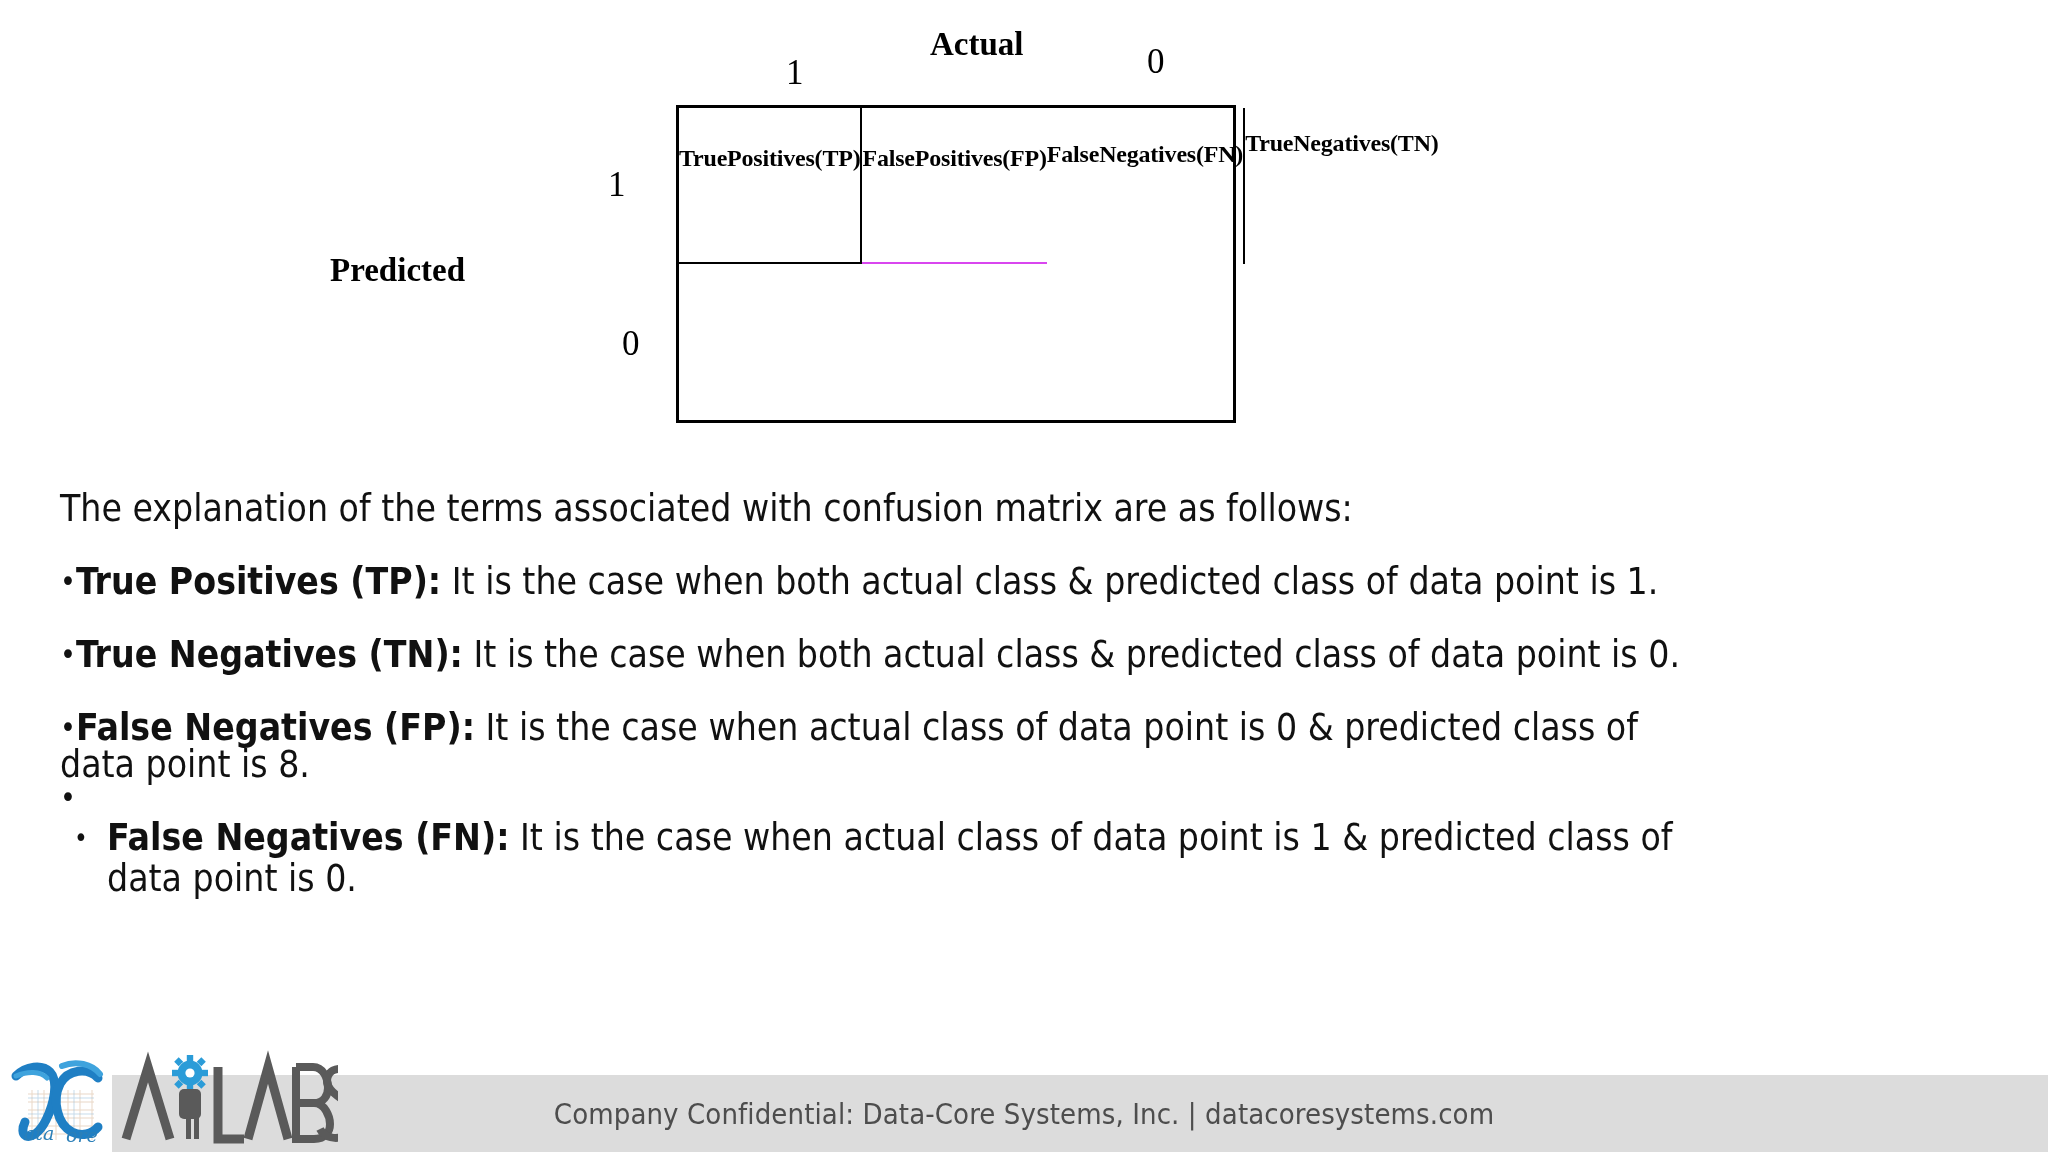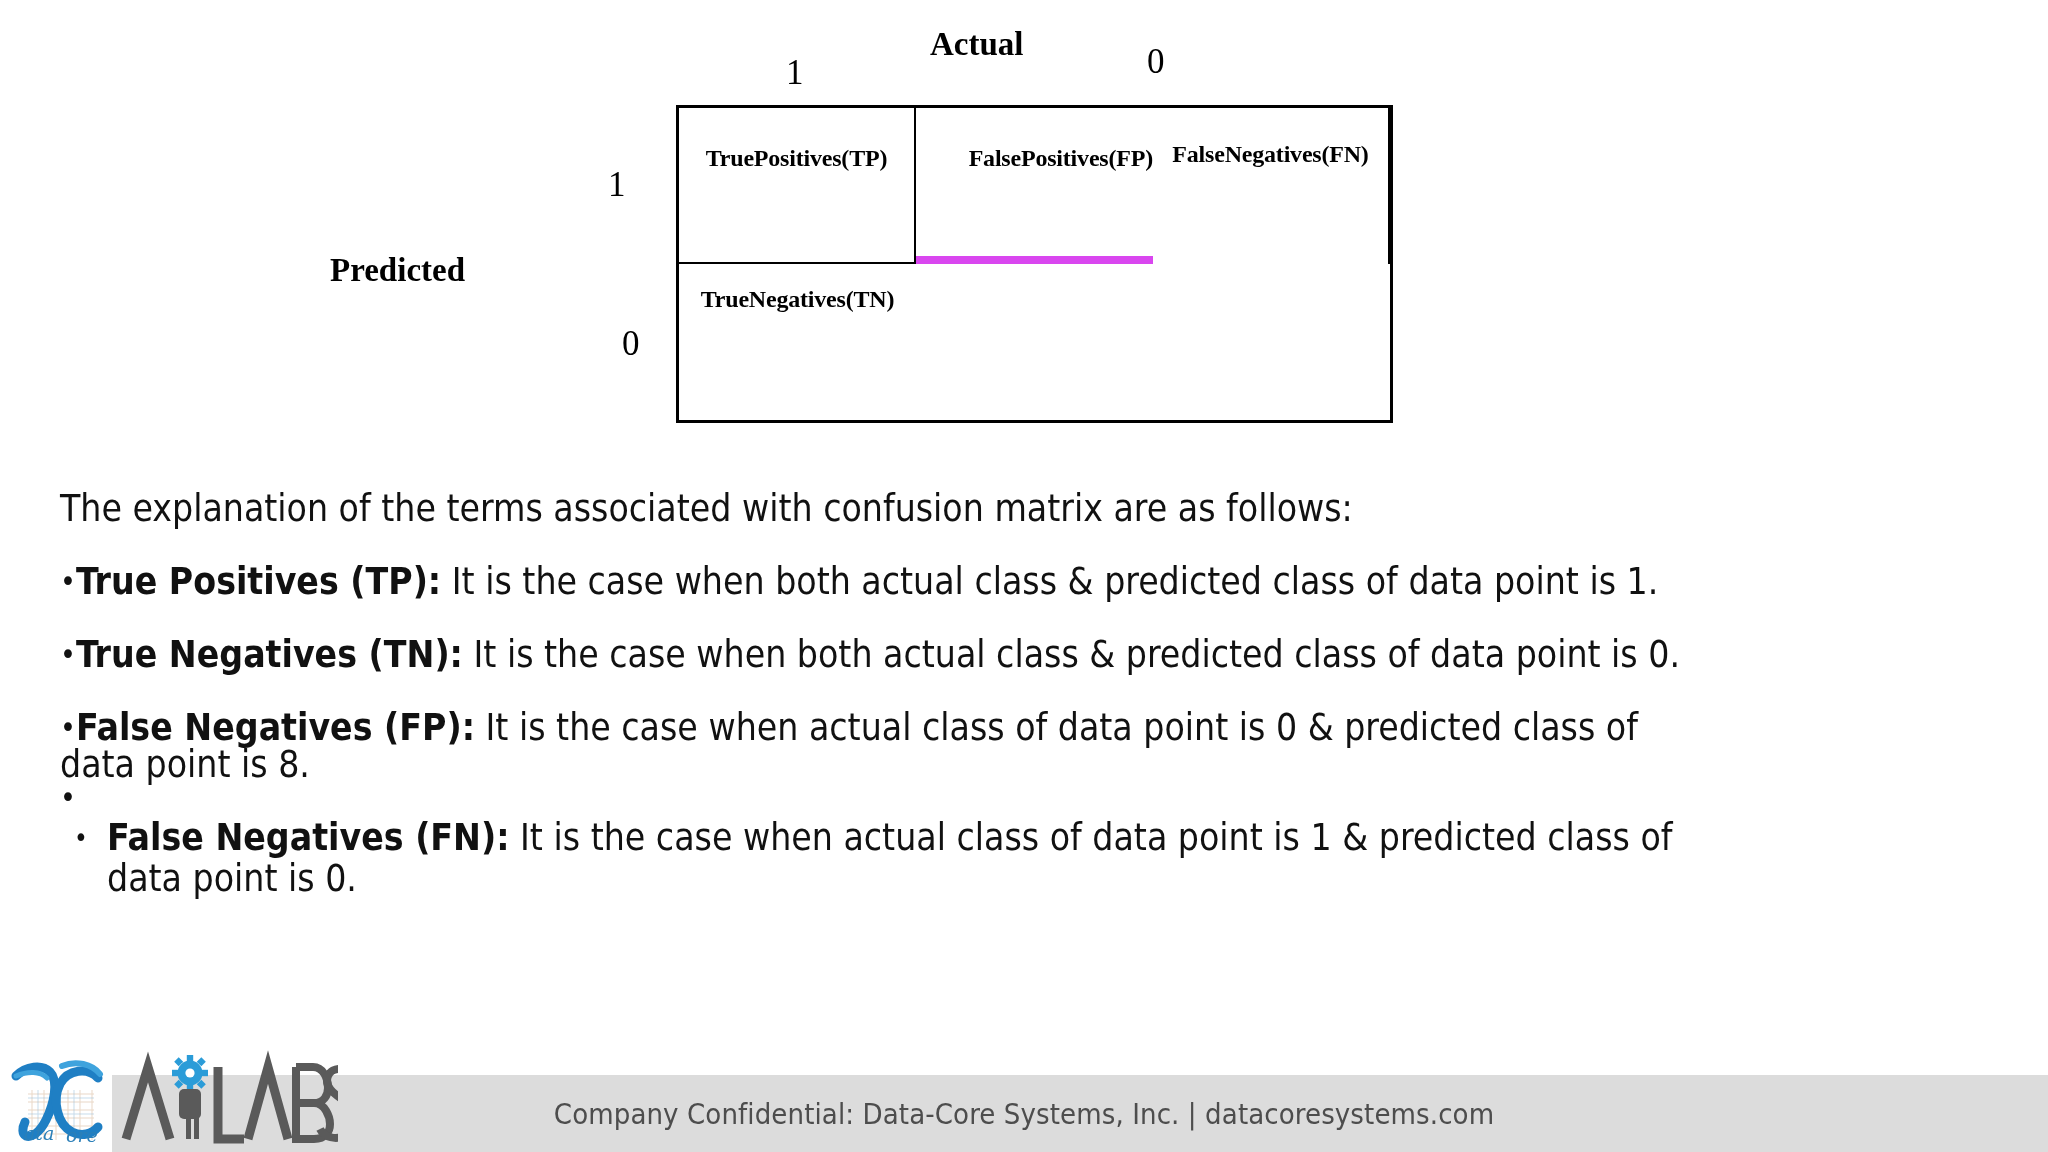--- a/index.html
+++ b/index.html
@@ -53,42 +53,42 @@
   }
   #col-tick-1 { left: 786px; top: 53px; }
   #col-tick-0 { left: 1147px; top: 42px; }
   #row-tick-1 { left: 608px; top: 165px; }
   #row-tick-0 { left: 622px; top: 324px; }
 
   #matrix-grid {
     position: absolute;
     left: 676px;
     top: 105px;
-    width: 717px;
+    width: 560px;
     height: 318px;
     border: 3px solid #000;
     box-sizing: border-box;
     display: grid;
-    grid-template-columns: 1fr 1fr 1fr;
+    grid-template-columns: 1fr 1fr 1fr 1fr;
     grid-template-rows: 1fr 1fr;
   }
   .matrix-cell {
     box-sizing: border-box;
     display: flex;
     align-items: flex-start;
     justify-content: center;
     font-family: "Liberation Serif", "DejaVu Serif", serif;
     font-weight: bold;
     font-size: 24px;
     letter-spacing: -0.2px;
     color: #000;
   }
   .matrix-cell > span { display: block; }
   .cell-r0c0 { border-right: 2px solid #000; border-bottom: 2px solid #000; padding-top: 37px; }
-  .cell-r0c1 { border-bottom: 8px solid #d946ef; padding-top: 37px; justify-content: flex-end; }
+  .cell-r0c1 { border-bottom: 2px solid #d946ef; padding-top: 37px; justify-content: flex-end; }
   .cell-r1c0 { border-right: 2px solid #000; padding-top: 33px; }
   .cell-r1c1 { padding-top: 22px; }
 
   
   #body-copy {
     position: absolute;
     left: 60px;
     top: 490px;
     width: 1960px;
     font-family: "DejaVu Sans", sans-serif;

